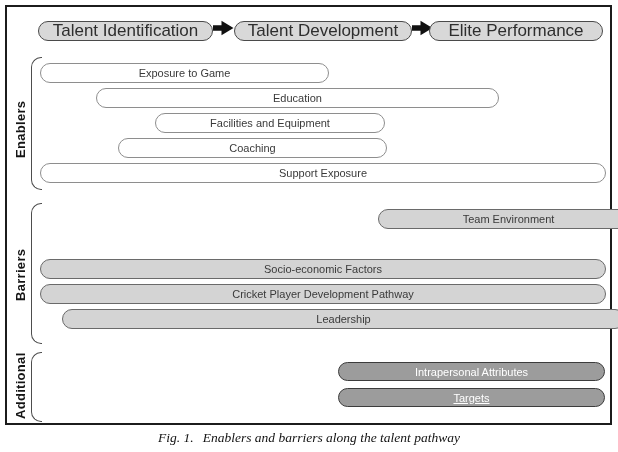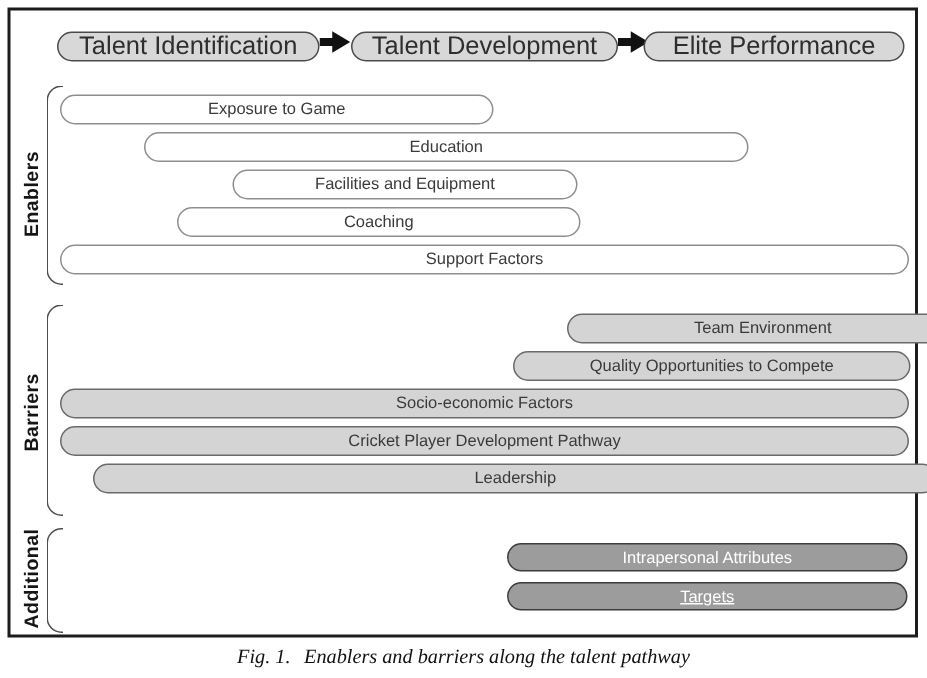--- a/index.html
+++ b/index.html
@@ -80,24 +80,23 @@
     <div class="v-label" style="left:6px;top:234px;height:68px;">Barriers</div>
     <div class="brace" style="left:24px;top:196px;height:141px;"></div>
 
     <div class="v-label" style="left:6px;top:341px;height:76px;">Additional</div>
     <div class="brace" style="left:24px;top:345px;height:70px;"></div>
 
     <div class="pill enabler" style="left:33px;top:56px;width:289px;">Exposure to Game</div>
     <div class="pill enabler" style="left:89px;top:81px;width:403px;">Education</div>
     <div class="pill enabler" style="left:148px;top:106px;width:230px;">Facilities and Equipment</div>
     <div class="pill enabler" style="left:111px;top:131px;width:269px;">Coaching</div>
-    <div class="pill enabler" style="left:33px;top:156px;width:566px;">Support Factors</div>
+    <div class="pill enabler" style="left:33px;top:156px;width:566px;">Support Exposure</div>
 
     <div class="pill barrier" style="left:371px;top:202px;width:261px;">Team Environment</div>
-    <div class="pill barrier" style="left:335px;top:227px;width:265px;">Quality Opportunities to Compete</div>
     <div class="pill barrier" style="left:33px;top:252px;width:566px;">Socio-economic Factors</div>
     <div class="pill barrier" style="left:33px;top:277px;width:566px;">Cricket Player Development Pathway</div>
     <div class="pill barrier" style="left:33px;top:302px;width:563px;margin-left:22px;">Leadership</div>
 
     <div class="pill additional" style="left:331px;top:355px;width:267px;height:19px;">Intrapersonal Attributes</div>
     <div class="pill additional" style="left:331px;top:381px;width:267px;height:19px;text-decoration:underline;">Targets</div>
 
   </div>
 
   <div class="caption">

